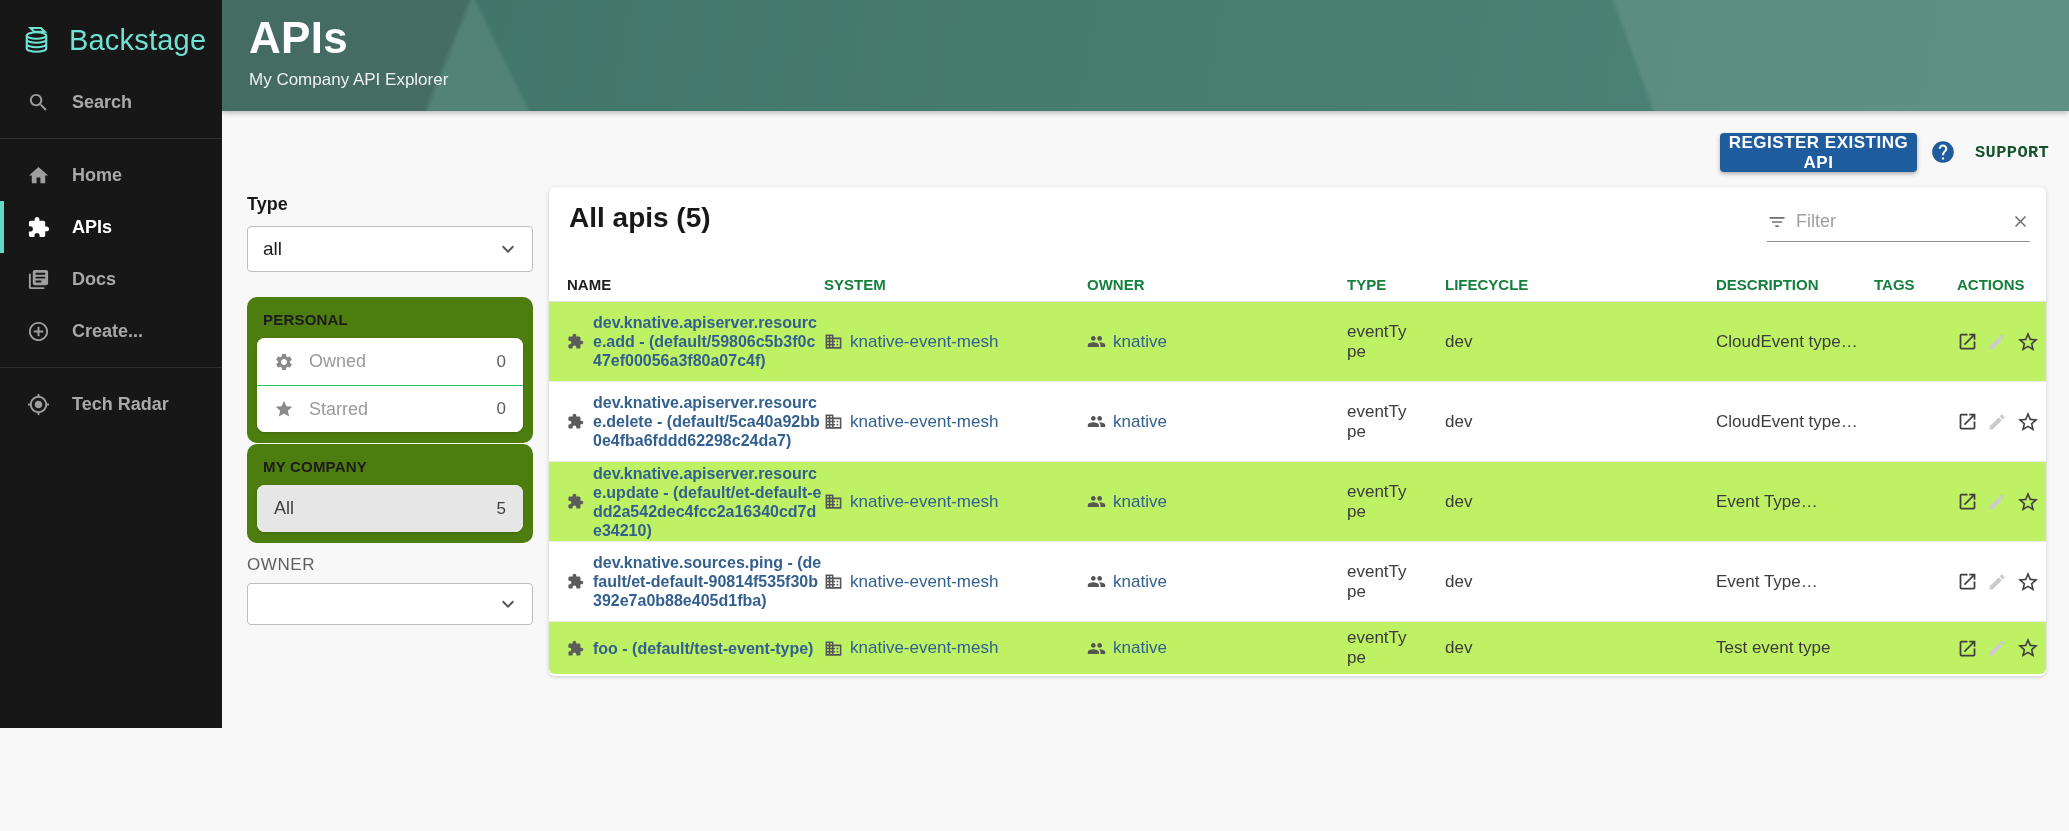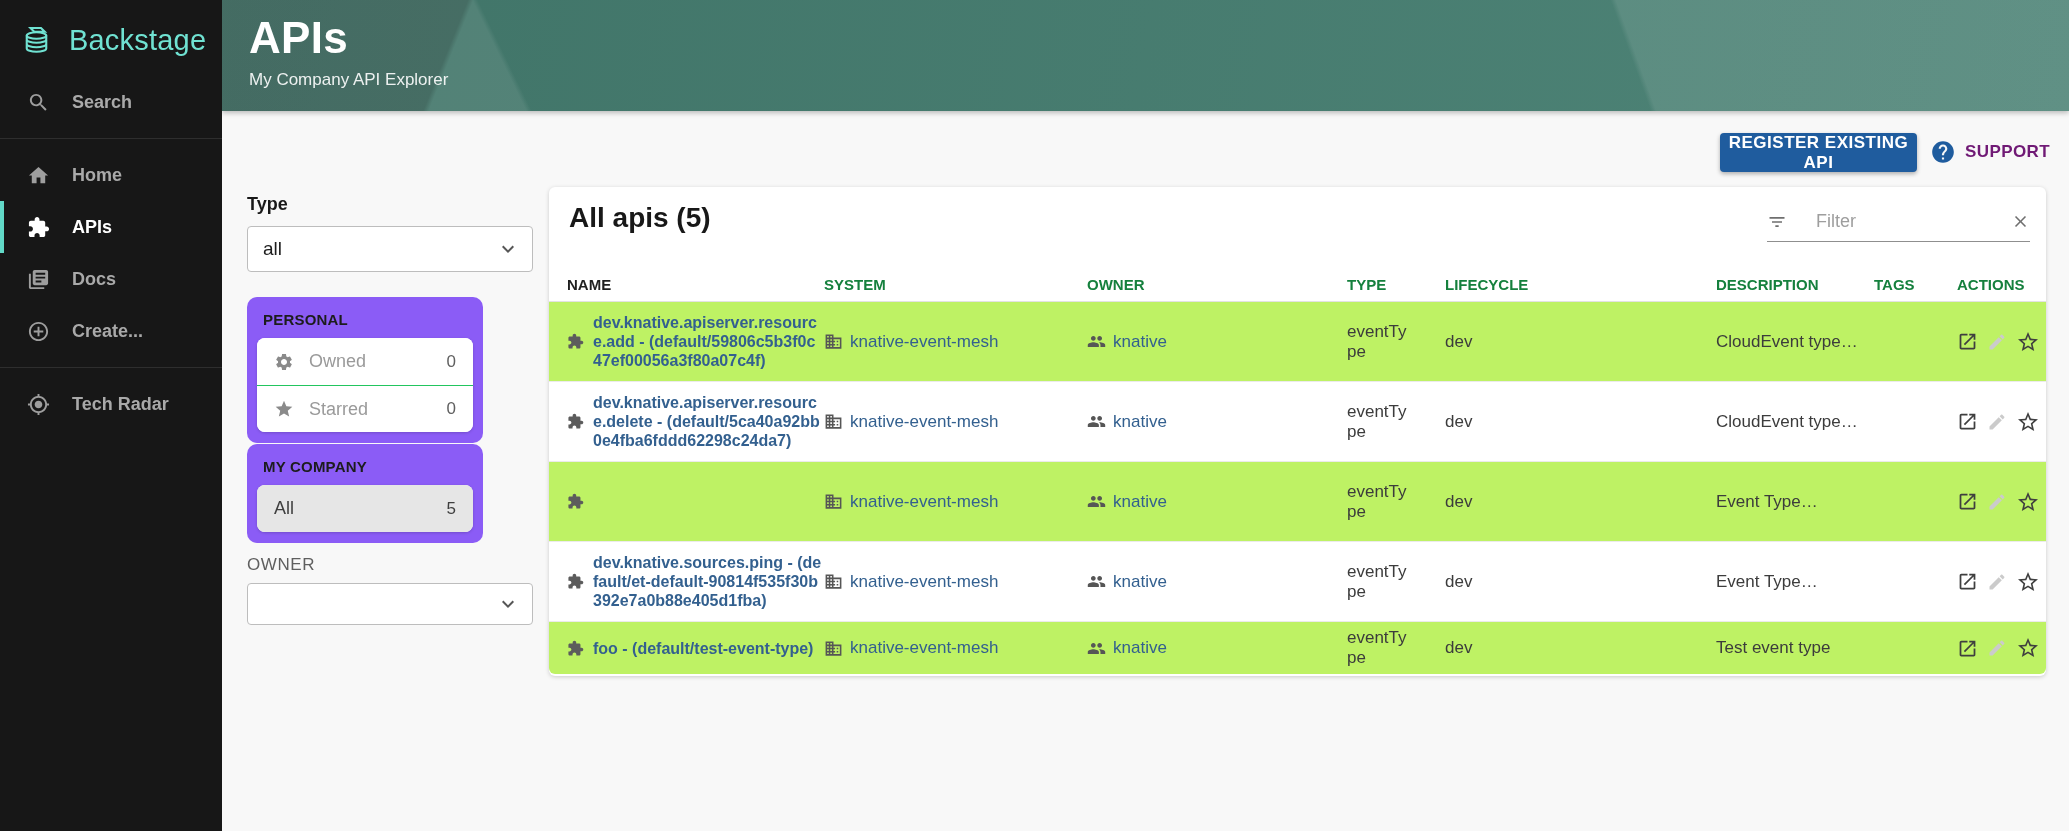--- a/index.html
+++ b/index.html
@@ -1,20 +1,20 @@
 <!DOCTYPE html>
 <html><head>
 <meta charset="utf-8">
 <style>
   * { box-sizing: border-box; margin: 0; padding: 0; }
   html,body { width:2069px; height:831px; overflow:hidden; }
   body { font-family:"Liberation Sans", sans-serif; background:#f8f8f8; position:relative; }
 
   
-  .sidebar { position:absolute; left:0; top:0; width:222px; height:831px; background:#171717; z-index:5; }
+  .sidebar { position:absolute; left:0; top:0; width:222px; height:728px; background:#171717; z-index:5; }
   .logo-row { display:flex; align-items:center; gap:13px; padding:22px 0 18px 20px; }
   .logo-text { color:#70e2d2; font-size:29px; font-weight:400; letter-spacing:.2px; }
   .side-item { display:flex; align-items:center; gap:22px; height:52px; padding-left:27px; color:#a9a9a9; font-size:18px; font-weight:600; cursor:pointer; }
   .side-item svg { width:23px; height:23px; fill:#9e9e9e; flex:none; }
   .side-item.active { color:#ffffff; border-left:4px solid #62d9c8; padding-left:23px; }
   .side-item.active svg { fill:#ffffff; }
   .side-divider { height:1px; background:#2e2e2e; margin:10px 0; }
 
   
   .page-header { position:absolute; left:222px; top:0; width:1847px; height:111px; color:#fff;
@@ -25,55 +25,55 @@
       linear-gradient(100deg, #407468, #4e8477);
     box-shadow:0 2px 5px rgba(0,0,0,.25);
   }
   .page-header h1 { font-size:44px; font-weight:700; margin:13px 0 0 27px; letter-spacing:.3px; }
   .page-header .sub { margin:7px 0 0 27px; font-size:17px; color:rgba(255,255,255,.9); }
 
   
   .register-btn { position:absolute; left:1720px; top:133px; width:197px; height:39px; background:#1f5c9e; color:#fff;
     border:none; border-radius:4px; font-family:inherit; font-size:17px; font-weight:700; letter-spacing:.5px;
     box-shadow:0 2px 4px rgba(0,0,0,.3); cursor:pointer; }
-  .support-btn { position:absolute; left:1930px; top:139px; display:flex; align-items:center; gap:9px;
-    color:#701a75; font-size:17px; font-weight:700; letter-spacing:.4px; cursor:pointer; background:none; border:none; font-family:Liberation Sans, sans-serif; }
+  .support-btn { position:absolute; left:1930px; top:139px; display:flex; align-items:center; gap:19px;
+    color:#14532d; font-size:17px; font-weight:700; letter-spacing:.4px; cursor:pointer; background:none; border:none; font-family:Liberation Mono, monospace; }
   .support-btn svg { width:26px; height:26px; fill:#1f5c9e; }
 
   
   .type-label { position:absolute; left:247px; top:194px; font-size:18px; font-weight:700; color:#181818; }
   .select-box { position:absolute; background:#fff; border:1px solid #bdbdbd; border-radius:4px;
     display:flex; align-items:center; padding:0 12px 0 15px; cursor:pointer; }
   .select-box .sel-val { font-size:19px; color:#1c1c1c; flex:1; }
   .select-box svg { width:24px; height:24px; fill:#565656; }
   .type-select { left:247px; top:226px; width:286px; height:46px; }
   .owner-select { left:247px; top:583px; width:286px; height:42px; }
 
-  .filter-panel { position:absolute; left:247px; width:236px; background:#8b5cf6; border-radius:10px; padding-bottom:11px; }
+  .filter-panel { position:absolute; left:247px; width:286px; background:#4d7c0f; border-radius:10px; padding-bottom:11px; }
   .panel-personal { top:297px; }
   .panel-company { top:444px; }
   .panel-label { padding:14px 16px 10px; font-size:15px; font-weight:700; color:#1c1c1c; letter-spacing:.2px; }
   .panel-card { margin:0 10px; background:#fff; border-radius:8px; box-shadow:0 1px 3px rgba(0,0,0,.18); overflow:hidden; }
   .panel-item { display:flex; align-items:center; height:47px; padding:0 17px; gap:15px; font-size:18px; color:#9a9a9a; cursor:pointer; background:#fff; }
   .panel-item + .panel-item { border-top:1px solid #22c55e; }
   .panel-item svg { width:20px; height:20px; fill:#8a8a8a; flex:none; }
   .panel-item .cnt { margin-left:auto; font-size:17px; color:#5f5f5f; }
   .panel-item.selected { background:#e6e6e6; color:#3f3f3f; }
   .panel-item.selected .cnt { color:#3f3f3f; }
   .owner-label { position:absolute; left:247px; top:555px; font-size:17px; color:#5f5f5f; letter-spacing:.6px; }
 
   
   .card { position:absolute; left:549px; top:187px; width:1497px; height:489px; background:#fff; border-radius:6px;
     box-shadow:0 1px 4px rgba(0,0,0,.18); }
   .card-title { position:absolute; left:20px; top:15px; font-size:28px; font-weight:700; color:#181818; }
   .table-filter { position:absolute; right:16px; top:24px; width:263px; display:flex; align-items:center; gap:9px;
     border-bottom:1px solid #8f8f8f; padding-bottom:9px; }
   .table-filter svg.f { width:20px; height:20px; fill:#6f6f6f; flex:none; }
   .table-filter svg.x { width:19px; height:19px; fill:#6f6f6f; flex:none; cursor:pointer; }
-  .table-filter input { border:none; outline:none; background:transparent; flex:1; font-family:inherit; font-size:18px; color:#8b5cf6; min-width:0;margin-left:20px; }
+  .table-filter input { border:none; outline:none; background:transparent; flex:1; font-family:inherit; font-size:18px; color:#8b5cf6; min-width:0; }
   .table-filter input::placeholder { color:#9e9e9e; }
 
   .thead { position:absolute; left:0; top:81px; width:100%; height:34px; display:flex; align-items:center;
     border-bottom:1px solid #e3e3e3; }
   .thead .hc { font-size:15px; font-weight:700; color:#15803d; }
   .thead .c-name { color:#1f1f1f; }
   .tbody { position:absolute; left:0; top:115px; width:100%; }
   .trow { display:flex; align-items:center; min-height:80px; border-bottom:1px solid #ebebeb; }
   .trow.alt { background:#bef264; }
   .trow.short { min-height:52px; }
@@ -319,20 +319,21 @@
             <path d="M22 9.24l-7.19-.62L12 2 9.19 8.63 2 9.24l5.46 4.73L5.82 21 12 17.27 18.18 21l-1.63-7.03L22 9.24zM12 15.4l-3.76 2.27 1-4.28-3.32-2.88 4.38-.38L12 6.1l1.71 4.04 4.38.38-3.32 2.88 1 4.28L12 15.4z"></path>
           </svg>
       </div>
     </div>
 
     <div class="trow alt">
       <div class="c-name name-cell">
         <svg viewBox="0 0 24 24">
             <path d="M20.5 11H19V7c0-1.1-.9-2-2-2h-4V3.5C13 2.12 11.88 1 10.5 1S8 2.12 8 3.5V5H4c-1.1 0-1.99.9-1.99 2v3.8H3.5c1.49 0 2.7 1.21 2.7 2.7s-1.21 2.7-2.7 2.7H2V20c0 1.1.9 2 2 2h3.8v-1.5c0-1.49 1.21-2.7 2.7-2.7 1.49 0 2.7 1.21 2.7 2.7V22H17c1.1 0 2-.9 2-2v-4h1.5c1.38 0 2.5-1.12 2.5-2.5S21.88 11 20.5 11z"></path>
           </svg>
+        <a class="ent name-link">dev.knative.apiserver.resource.update - (default/et-default-edd2a542dec4fcc2a16340cd7de34210)</a>
       </div>
       <div class="c-system ref-cell">
         <svg viewBox="0 0 24 24">
             <path d="M12 7V3H2v18h20V7H12zM6 19H4v-2h2v2zm0-4H4v-2h2v2zm0-4H4V9h2v2zm0-4H4V5h2v2zm4 12H8v-2h2v2zm0-4H8v-2h2v2zm0-4H8V9h2v2zm0-4H8V5h2v2zm10 12h-8v-2h2v-2h-2v-2h2v-2h-2V9h8v10zm-2-8h-2v2h2v-2zm0 4h-2v2h2v-2z"></path>
           </svg>
         <a class="ent">knative-event-mesh</a>
       </div>
       <div class="c-owner ref-cell">
         <svg viewBox="0 0 24 24">
             <path d="M16 11c1.66 0 2.99-1.34 2.99-3S17.66 5 16 5c-1.66 0-3 1.34-3 3s1.34 3 3 3zm-8 0c1.66 0 2.99-1.34 2.99-3S9.66 5 8 5C6.34 5 5 6.34 5 8s1.34 3 3 3zm0 2c-2.33 0-7 1.17-7 3.5V19h14v-2.5c0-2.33-4.67-3.5-7-3.5zm8 0c-.29 0-.62.02-.97.05 1.16.84 1.97 1.97 1.97 3.45V19h6v-2.5c0-2.33-4.67-3.5-7-3.5z"></path>

